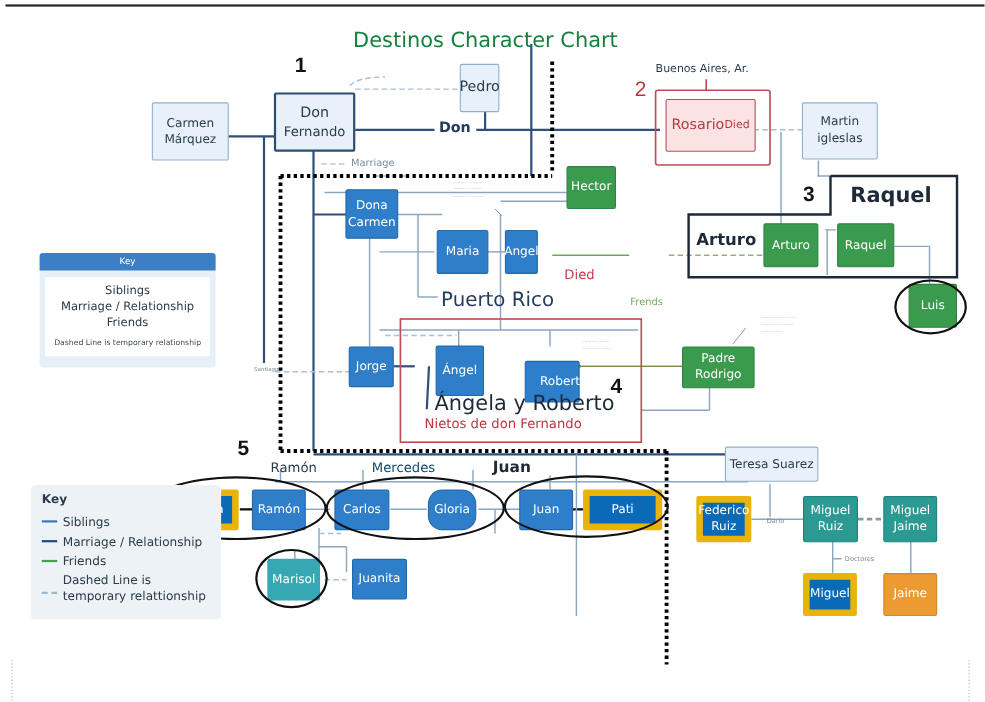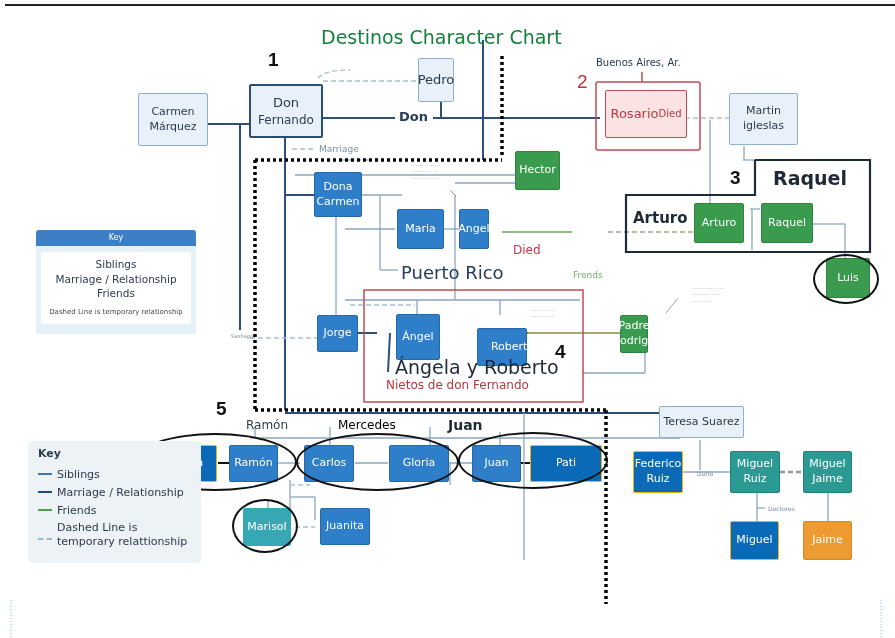--- a/index.html
+++ b/index.html
@@ -3,21 +3,21 @@
 <meta charset="utf-8">
 <style>
   html,body{margin:0;padding:0;}
   body{width:895px;height:638px;position:relative;background:#fff;font-family:"DejaVu Sans","Liberation Sans",sans-serif;overflow:hidden;}
   .topline{position:absolute;left:5px;top:4px;width:890px;height:2px;background:#222;}
   svg.lines{position:absolute;left:0;top:0;width:895px;height:638px;}
   .box{position:absolute;display:flex;align-items:center;justify-content:center;text-align:center;font-size:11px;line-height:1.35;box-sizing:border-box;border-radius:2px;}
   .light{background:#e8f1f9;border:1.5px solid #8fb0cc;color:#2b3b4c;}
   .lightdk{background:#e8f1f9;border:2px solid #2d4d70;color:#2b3b4c;font-size:12px;}
   .blue{background:#2f7ec9;color:#fff;border:1px solid #2468a8;}
-  .dblue{background:#0b6ab8;color:#fff;border:1px solid #eab308;}
+  .dblue{background:#0b6ab8;color:#fff;border:6px solid #eab308;}
   .green{background:#3a9a4e;color:#fff;border:1px solid #2f8240;}
   .teal{background:#2b9a93;color:#fff;border:1px solid #23817b;}
   .lteal{background:#35a8b3;color:#fff;}
   .orange{background:#ec9a32;color:#fff;border:1px solid #d6871f;}
   .pink{background:#fbe3e3;border:2px solid #c04b55;color:#b63a44;}
   .lbl{position:absolute;white-space:nowrap;}
   .title{font-size:19px;color:#15803d;}
   .num{font-size:19px;font-weight:bold;color:#111;font-family:"Liberation Sans",sans-serif;}
   .key1{position:absolute;left:36px;top:230px;width:160px;height:104px;background:#e6f0f8;border-radius:3px;}
   .key1 .hd{background:#3d7fc4;color:#fff;font-size:8px;text-align:center;height:16px;line-height:16px;border-radius:3px 3px 0 0;}
@@ -196,35 +196,35 @@
       <div>Friends</div>
     </div>
     <div style="font-size:7px;color:#3b4b5a;margin-top:7px;">Dashed Line is temporary relationship</div>
   </div>
 </div>
 <div class="lbl" style="left:231px;top:333px;font-size:5px;color:#7a8a98;">Santiago</div>
 
 <div class="box blue" style="left:317px;top:315px;width:41px;height:37px;">Jorge</div>
 <div class="box blue" style="left:396px;top:314px;width:44px;height:46px;">Ángel</div>
 <div class="box blue" style="left:477px;top:328px;width:50px;height:38px;padding-left:21px;">Roberto</div>
-<div class="box green" style="left:620px;top:315px;width:28px;height:38px;white-space:pre-line;">Padre
+<div class="box green" style="left:620px;top:315px;width:66px;height:38px;white-space:pre-line;">Padre
 Rodrigo</div>
 <div class="lbl" style="left:395px;top:356px;font-size:19px;color:#1f2a38;">Ángela y Roberto</div>
 <div class="lbl" style="left:386px;top:378px;font-size:12px;color:#b8373f;">Nietos de don Fernando</div>
 <div class="lbl tiny" style="left:530px;top:308px;">········ ·· ·· ····<br>········ ···· ······</div>
 <div class="lbl tiny" style="left:692px;top:286px;">·········· ······ ·· ····<br>·········· ··· ········<br>······ ········</div>
 
 <div class="lbl" style="left:246px;top:418px;font-size:12px;color:#2b3b4c;">Ramón</div>
-<div class="lbl" style="left:338px;top:418px;font-size:12px;color:#000000;">Mercedes</div>
+<div class="lbl" style="left:338px;top:418px;font-size:12px;color:#0c4a6e;">Mercedes</div>
 <div class="lbl" style="left:448px;top:417px;font-size:14px;font-weight:bold;color:#1f2a38;">Juan</div>
 
 <div class="box dblue" style="left:139px;top:445px;width:78px;height:37px;">Consuela</div>
 <div class="box blue" style="left:229px;top:445px;width:49px;height:37px;">Ramón</div>
 <div class="box blue" style="left:304px;top:445px;width:50px;height:37px;">Carlos</div>
-<div class="box blue" style="left:389px;top:445px;width:60px;height:37px;">Gloria</div>
+<div class="box blue" style="left:389px;top:445px;width:44px;height:37px;border-radius:13px;">Gloria</div>
 <div class="box blue" style="left:472px;top:445px;width:49px;height:37px;">Juan</div>
 <div class="box dblue" style="left:530px;top:445px;width:72px;height:37px;">Pati</div>
 <div class="box lteal" style="left:243px;top:508px;width:48px;height:38px;">Marisol</div>
 <div class="box blue" style="left:320px;top:508px;width:50px;height:37px;">Juanita</div>
 
 <div class="oval" style="left:133px;top:433px;width:164px;height:58px;"></div>
 <div class="oval" style="left:296px;top:433px;width:163px;height:58px;"></div>
 <div class="oval" style="left:458px;top:432px;width:150px;height:57px;"></div>
 <div class="oval" style="left:232px;top:499px;width:66px;height:54px;"></div>
 

